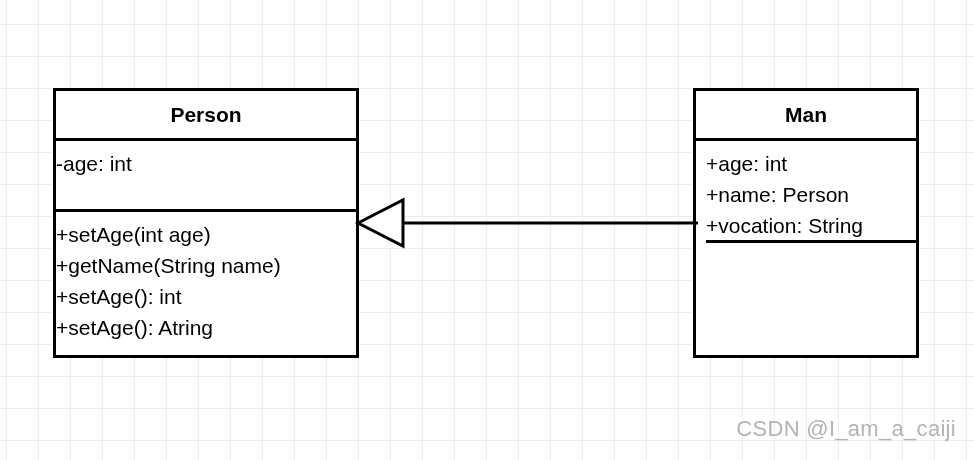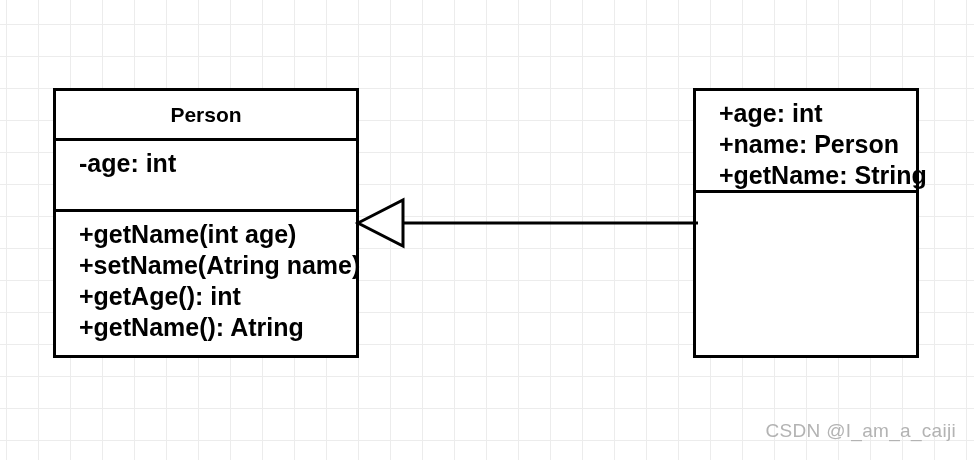--- a/index.html
+++ b/index.html
@@ -54,25 +54,24 @@
     font-size: 21px;
     line-height: 24px;
     color: #000000;
     padding: 12px 6px 11px 6px;
     border-bottom: 3px solid #000000;
     white-space: nowrap;
   }
 
   .compartment {
     box-sizing: border-box;
-    padding: 7px 0 8px 23px;
-    font-size: 25px;
+    padding: 7px 0 8px 0;
+    font-size: 21px;
     line-height: 31px;
     color: #000000;
-    font-weight: bold;
   }
   .compartment.divided {
     border-bottom: 3px solid #000000;
   }
   .compartment .member {
     white-space: nowrap;
   }
   .compartment.empty {
     flex: 1 1 auto;
   }
@@ -84,70 +83,71 @@
     width: 306px;
     height: 270px;
   }
   #class-man {
     left: 693px;
     top: 88px;
     width: 226px;
     height: 270px;
   }
   #person-attributes { height: 71px; }
-  #man-attributes { height: 102px; }
+  #man-attributes { height: 102px; margin-left: 10px; }
 
   
   #generalization {
     position: absolute;
     left: 352px;
     top: 196px;
     width: 346px;
     height: 56px;
     overflow: visible;
   }
 
   
   #watermark {
     position: absolute;
     right: 18px;
     bottom: 18px;
-    font-size: 19px;
+    font-size: 22px;
     color: #b3b3b3;
     letter-spacing: 0.3px;
     white-space: nowrap;
     margin-top: 12px;
   }
 </style>
 </head>
 <body>
 
 <div id="canvas">
 
   <div class="uml-class" id="class-person">
     <div class="class-title">Person</div>
 
     <div class="compartment divided" id="person-attributes">
       <div class="member">-age: int</div>
     </div>
 
     <div class="compartment empty">
-      <div class="member">+getName(int age)</div>
-      <div class="member">+setName(Atring name)</div>
-      <div class="member">+getAge(): int</div>
-      <div class="member">+getName(): Atring</div>
+      <div class="member">+setAge(int age)</div>
+      <div class="member">+getName(String name)</div>
+      <div class="member">+setAge(): int</div>
+      <div class="member">+setAge(): Atring</div>
     </div>
   </div>
 
   <div class="uml-class" id="class-man">
+    <div class="class-title">Man</div>
 
     <div class="compartment divided" id="man-attributes">
       <div class="member">+age: int</div>
       <div class="member">+name: Person</div>
-      <div class="member">+getName: String</div>
+      <div class="member">+vocation: String</div>
     </div>
 
     <div class="compartment empty"></div>
   </div>
 
   <svg id="generalization" viewBox="0 0 346 56">
     <line x1="51" y1="27" x2="346" y2="27" stroke="#000000" stroke-width="3"></line>
     <polygon points="6,27 51,4 51,50" fill="#ffffff" stroke="#000000" stroke-width="3" stroke-linejoin="miter"></polygon>
   </svg>
 

